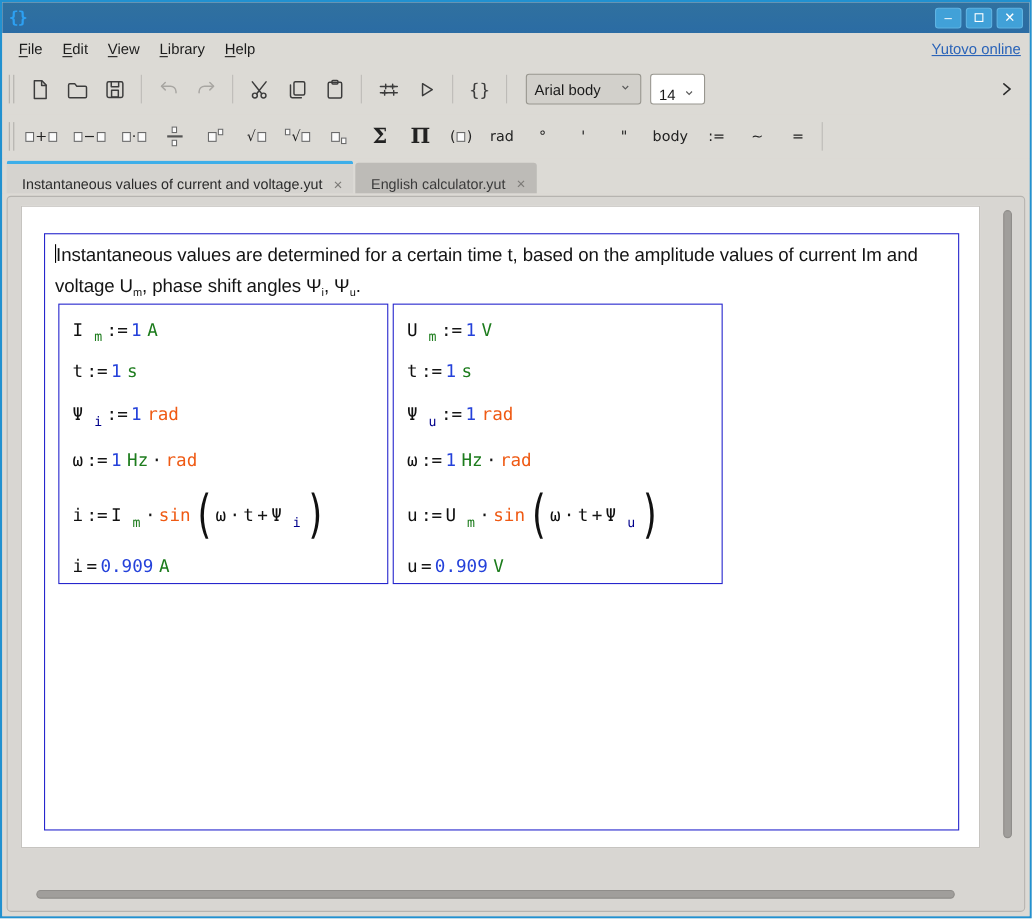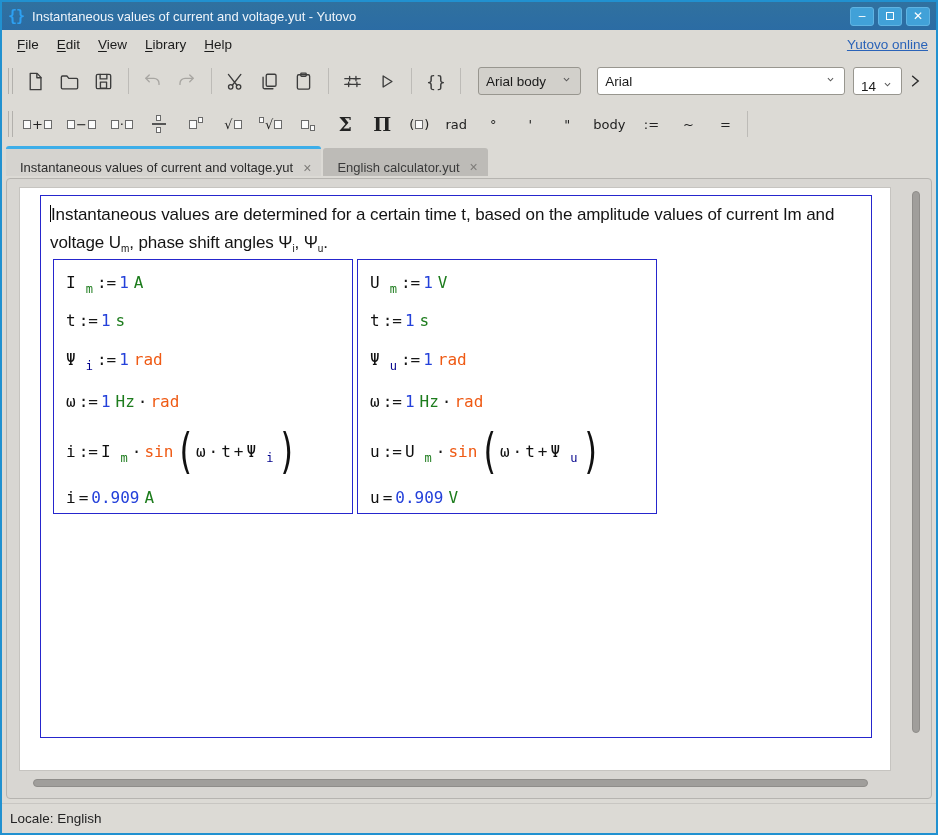--- a/index.html
+++ b/index.html
@@ -95,21 +95,21 @@
   .editor { flex:1 1 auto; position:relative; background:var(--c-chrome); }
   .editor-frame {
     position:absolute; inset:2px 4px 4px 4px;
     border:1px solid #b6b4b0; border-radius:4px; background:#d8d6d2;
   }
   .page {
     position:absolute; left:12px; top:8px; width:872px; height:584px;
     background:#fff; border:1px solid #c6c4c0;
   }
   .region {
-    position:absolute; left:20px; top:7px; width:832px; height:543px;
+    position:absolute; left:20px; top:24px; width:832px; height:543px;
     border:1px solid var(--c-region-border); background:#fff;
   }
   .para {
     margin:5px 10px 0 9px; font-size:17px; line-height:28px; color:#141414;
     letter-spacing:-0.1px;
   }
   .caret { display:inline-block; width:1px; height:17px; background:#000; vertical-align:-2px; }
   .para sub { font-size:10px; }
 
   .mathboxes { position:absolute; left:12px; top:63px; display:flex; gap:4px; }
@@ -144,21 +144,20 @@
     border-top:1px solid #c8c6c2;
   }
 </style>
 </head>
 <body>
 
 <div class="window">
 
   <div class="titlebar">
     <span class="logo">{}</span>
-    <span class="title-text">Instantaneous values of current and voltage.yut - Yutovo</span>
     <span class="title-spacer"></span>
     <span class="winbtn">
         <span>–</span>
       </span>
     <span class="winbtn">
         <span class="boxglyph"></span>
       </span>
     <span class="winbtn">
         <span>✕</span>
       </span>
@@ -264,26 +263,20 @@
           </span>
         </span>
         <span class="tbsep"></span>
         <span class="tbtn">
           <span class="braces-glyph">{}</span>
         </span>
         <span class="tbsep"></span>
       </span>
     <span class="select sel-style">
       <span>Arial body</span>
-      <span class="chev"><svg viewBox="0 0 20 20">
-            <path d="M6 8l4 4 4-4"></path>
-          </svg></span>
-    </span>
-    <span class="select sel-font">
-      <span>Arial</span>
       <span class="chev"><svg viewBox="0 0 20 20">
             <path d="M6 8l4 4 4-4"></path>
           </svg></span>
     </span>
     <span class="select sel-size">
       <span>14</span>
       <span class="chev"><svg viewBox="0 0 20 20">
             <path d="M6 8l4 4 4-4"></path>
           </svg></span>
     </span>
@@ -501,17 +494,14 @@
       </div>
       <div class="vscroll">
         <div class="vthumb"></div>
       </div>
       <div class="hscroll">
         <div class="hthumb"></div>
       </div>
     </div>
   </div>
 
-  <div class="statusbar">
-    <span>Locale: English</span>
-  </div>
 
 </div>
 
 </body></html>

